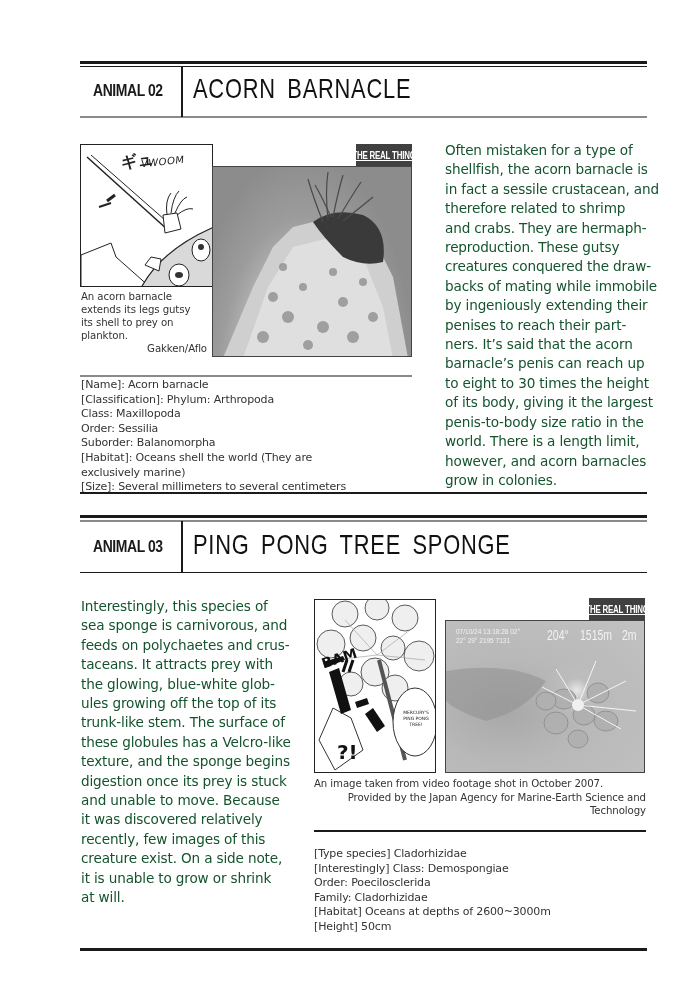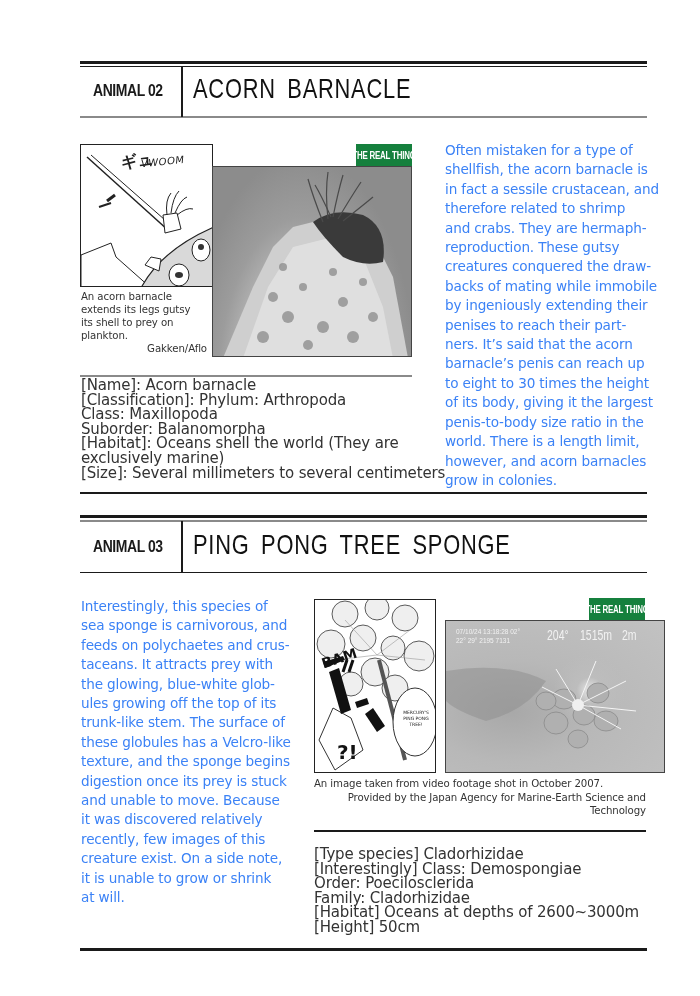--- a/index.html
+++ b/index.html
@@ -18,42 +18,42 @@
   }
   .animal-title {
     position: absolute; font-family: "Liberation Sans", sans-serif; font-weight: normal;
     font-size: 28px; letter-spacing: 1px; transform: scaleX(0.78); transform-origin: left center;
     color: #111; white-space: nowrap; word-spacing: 6px;
   }
   .vdiv { position: absolute; width: 1.5px; background: #1a1a1a; }
 
   
   .body-text {
-    position: absolute; font-size: 13.6px; line-height: 19.4px; color: #3b82f6;
+    position: absolute; font-size: 13.6px; line-height: 19.4px; color: #14532d;
     font-family: "DejaVu Sans", sans-serif; letter-spacing: -0.15px;
   }
   .body-text span { display: block; white-space: nowrap; }
 
   .caption {
     position: absolute; font-size: 10.2px; line-height: 13px; color: #333;
     font-family: "DejaVu Sans", sans-serif; letter-spacing: -0.1px;
   }
   .caption span { display: block; white-space: nowrap; }
 
   .spec {
-    position: absolute; font-size: 15px; line-height: 14.6px; color: #333;
+    position: absolute; font-size: 11px; line-height: 14.6px; color: #333;
     font-family: "DejaVu Sans", sans-serif; letter-spacing: -0.15px;
   }
   .spec span { display: block; white-space: nowrap; }
 
   .real-label {
-    position: absolute; background: #15803d; color: #fff;
+    position: absolute; background: #404040; color: #fff;
     font-family: "Liberation Sans", sans-serif; font-weight: bold; font-size: 11px;
     display: flex; align-items: center; justify-content: center;
-    letter-spacing: -0.3px; white-space: nowrap;
+    letter-spacing: -0.3px; white-space: nowrap; text-decoration: underline;
   }
   .real-label span { display: inline-block; transform: scaleX(0.72); }
 
   
   .manga { position: absolute; border: 1.5px solid #222; background: #fff; overflow: hidden; }
   .photo { position: absolute; border: 1px solid #444; overflow: hidden; }
 
   .barnacle-photo {
     background: radial-gradient(ellipse at 45% 120%, #dcdcdc 0%, #c8c8c8 30%, #9c9c9c 55%, #8c8c8c 75%) ;
   }
@@ -139,20 +139,21 @@
     <span>plankton.</span>
     <span style="text-align:right; padding-right:2px;">Gakken/Aflo</span>
   </div>
 
   <div class="rule gray" style="left:80px; top:375px; width:332px; height:2px;"></div>
 
   <div class="spec" style="left:81px; top:378px;">
     <span>[Name]: Acorn barnacle</span>
     <span>[Classification]: Phylum: Arthropoda</span>
     <span>Class: Maxillopoda</span>
+    <span>Order: Sessilia</span>
     <span>Suborder: Balanomorpha</span>
     <span>[Habitat]: Oceans shell the world (They are</span>
     <span>exclusively marine)</span>
     <span>[Size]: Several millimeters to several centimeters</span>
   </div>
 
   <div class="body-text" style="left:445px; top:141px; width:205px;">
     <span>Often mistaken for a type of</span>
     <span>shellfish, the acorn barnacle is</span>
     <span>in fact a sessile crustacean, and</span>
@@ -235,21 +236,21 @@
     </svg>
     <div class="abs" style="left:6px; top:50px; font-size:14px; font-weight:bold; color:#111; transform:rotate(-18deg); letter-spacing:0.5px;">BAM</div>
     <div class="abs" style="left:22px; top:140px; font-size:20px; font-weight:bold; color:#111;">?!</div>
     <div class="abs" style="left:82px; top:110px; width:38px; text-align:center; font-size:4.5px; line-height:6px; color:#222;">
       <div>MERCURY'S</div>
       <div>PING PONG</div>
       <div>TREE!</div>
     </div>
   </div>
 
-  <div class="photo sponge-photo" style="left:445px; top:620px; width:220px; height:153px;">
+  <div class="photo sponge-photo" style="left:445px; top:620px; width:200px; height:153px;">
     <svg width="200" height="153" viewBox="0 0 200 153">
       <path d="M0 50 Q60 40 100 60 Q80 90 40 100 Q10 90 0 80 Z" fill="#8f8f8f" opacity="0.55"></path>
       <g fill="#b0b0b0" stroke="#8a8a8a" stroke-width="0.8">
         <ellipse cx="118" cy="78" rx="12" ry="10"></ellipse>
           <ellipse cx="138" cy="94" rx="11" ry="10"></ellipse>
         <ellipse cx="110" cy="102" rx="12" ry="11"></ellipse>
           <ellipse cx="152" cy="72" rx="11" ry="10"></ellipse>
         <ellipse cx="160" cy="100" rx="12" ry="10"></ellipse>
           <ellipse cx="132" cy="118" rx="10" ry="9"></ellipse>
         <ellipse cx="100" cy="80" rx="10" ry="9"></ellipse>

